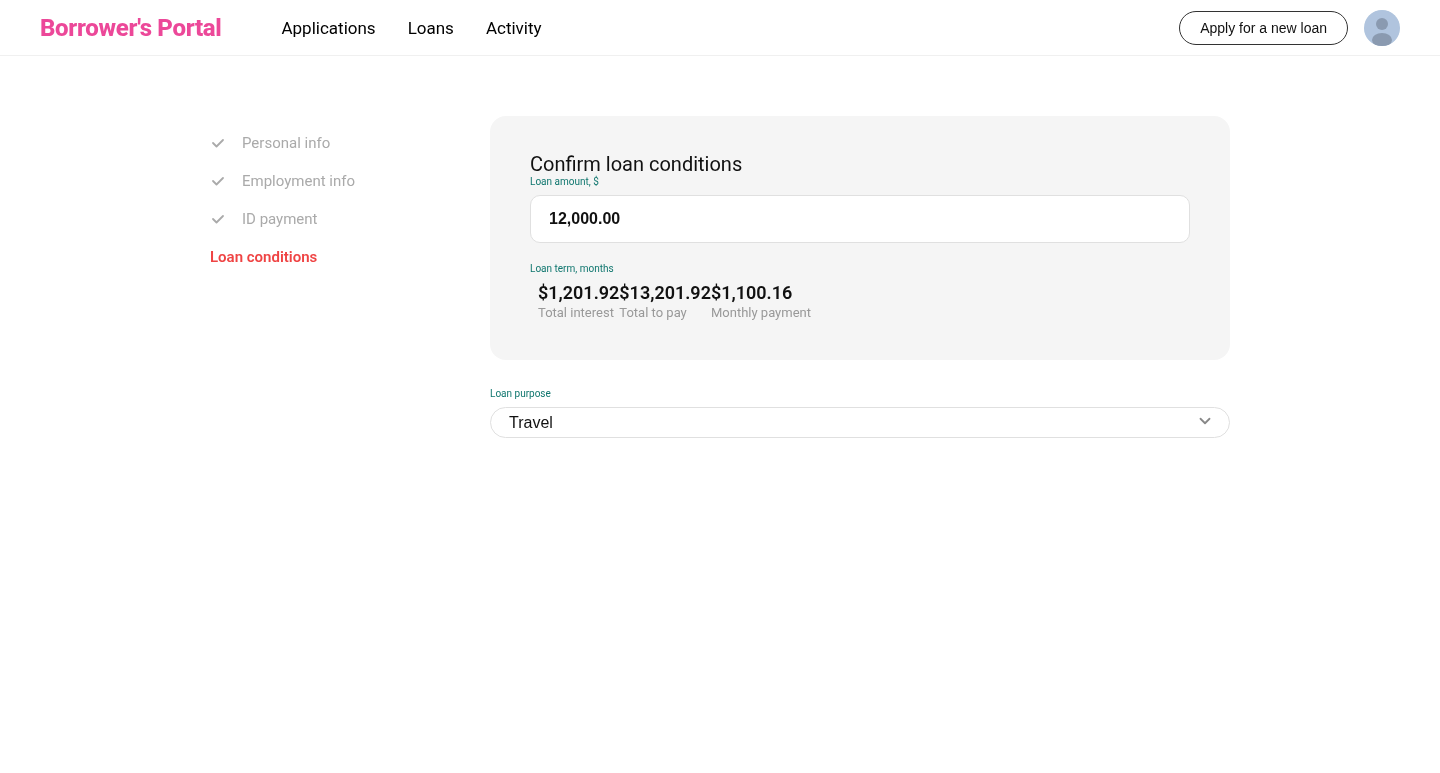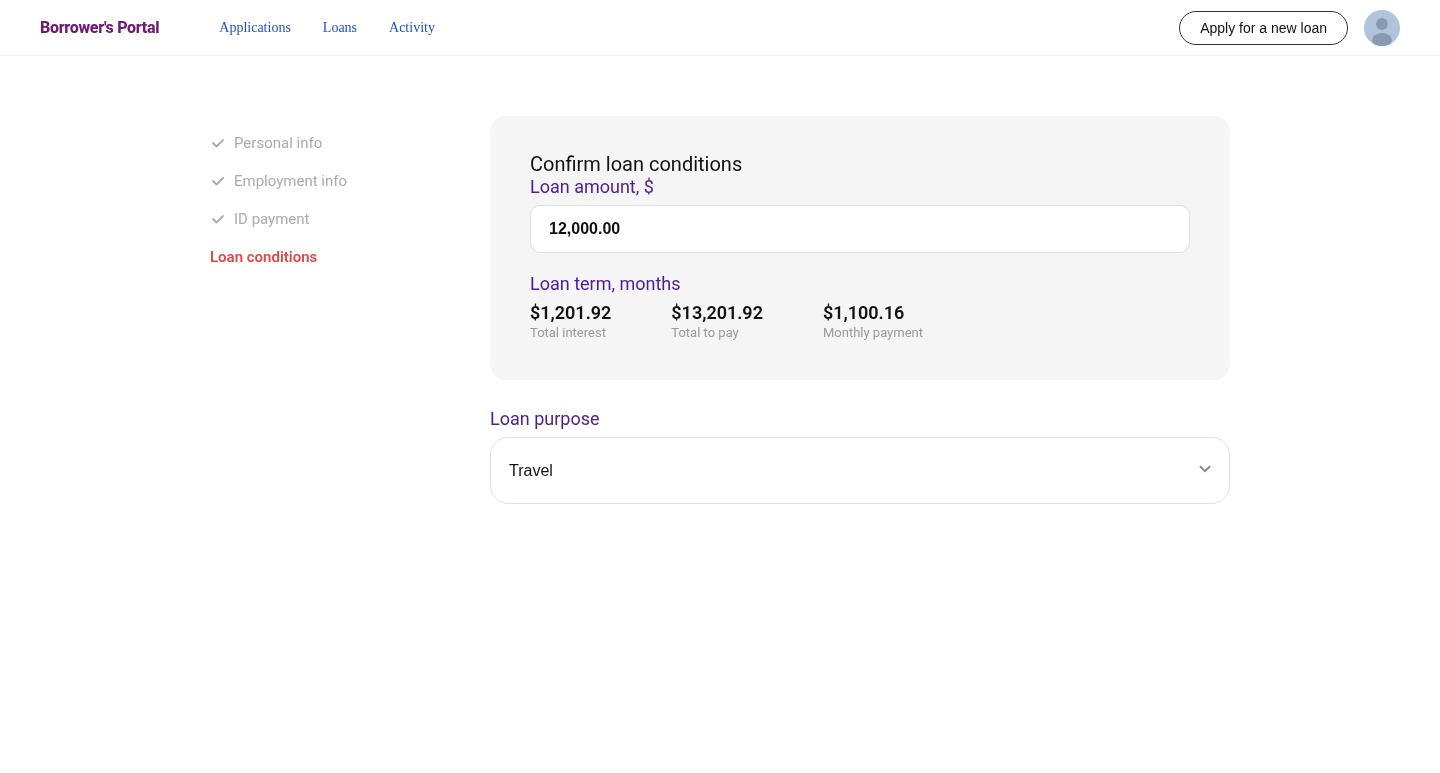--- a/index.html
+++ b/index.html
@@ -12,38 +12,37 @@
 
     
     .header {
       display: flex;
       align-items: center;
       padding: 0 40px;
       height: 56px;
       border-bottom: 1px solid #f0f0f0;
     }
     .logo {
-      font-size: 16px;
+      font-size: 24px;
       font-weight: 800;
-      color: #701a75;
+      color: #ec4899;
       letter-spacing: -0.3px;
       white-space: nowrap;
     }
     .nav {
       display: flex;
       align-items: center;
       gap: 32px;
       margin-left: 60px;
     }
     .nav-item {
-      font-size: 14px;
-      color: #1d4ed8;
+      font-size: 17px;
+      color: #000000;
       cursor: pointer;
       text-decoration: none;
-      font-family: Liberation Serif, serif;
     }
     .header-right {
       margin-left: auto;
       display: flex;
       align-items: center;
       gap: 16px;
     }
     .apply-btn {
       padding: 8px 20px;
       border: 1.5px solid #333;
@@ -87,21 +86,21 @@
     }
 
     
     .sidebar {
       min-width: 220px;
       padding-top: 8px;
     }
     .sidebar-item {
       display: flex;
       align-items: center;
-      gap: 8px;
+      gap: 16px;
       padding: 10px 0;
       font-size: 15px;
       color: #aaa;
       cursor: pointer;
     }
     .sidebar-item.active {
       color: #ef4444;
       font-weight: 600;
     }
     .sidebar-item .check-icon {
@@ -122,41 +121,41 @@
       padding: 36px 40px 40px 40px;
       margin-bottom: 28px;
     }
     .card-title {
       font-size: 20px;
       font-weight: 400;
       color: #111;
     }
 
     .field-label {
-      font-size: 18px;
-      color: #4c1d95;
+      font-size: 10px;
+      color: #0f766e;
       margin-bottom: 8px;
     }
     .text-input {
       width: 100%;
       padding: 14px 18px;
       border: 1.5px solid #e0e0e0;
       border-radius: 10px;
       background: #fff;
       font-size: 16px;
       color: #111;
       outline: none;
       margin-bottom: 20px;
       font-weight: bold;
     }
 
     .stats-row {
       display: flex;
-      gap: 60px;
       margin-top: 8px;
+      margin-left: 8px;
     }
     .stat-block {}
     .stat-value {
       font-size: 18px;
       font-weight: 600;
       color: #111;
     }
     .stat-label {
       font-size: 13px;
       color: #999;
@@ -166,21 +165,21 @@
     
     .purpose-section {
       padding: 0 0 20px 0;
     }
     .select-wrapper {
       position: relative;
       width: 100%;
     }
     .purpose-select {
       width: 100%;
-      padding: 24px 18px;
+      padding: 6px 18px;
       border: 1.5px solid #e0e0e0;
       border-radius: 18px;
       background: #fff;
       font-size: 16px;
       color: #111;
       outline: none;
       appearance: none;
       cursor: pointer;
     }
     .select-chevron {

